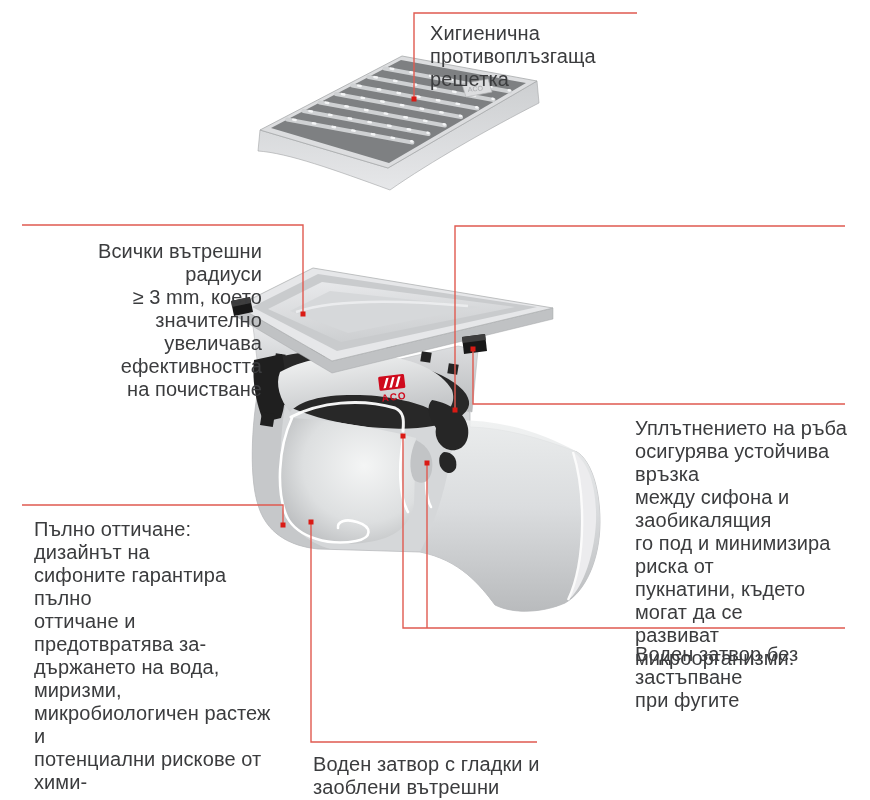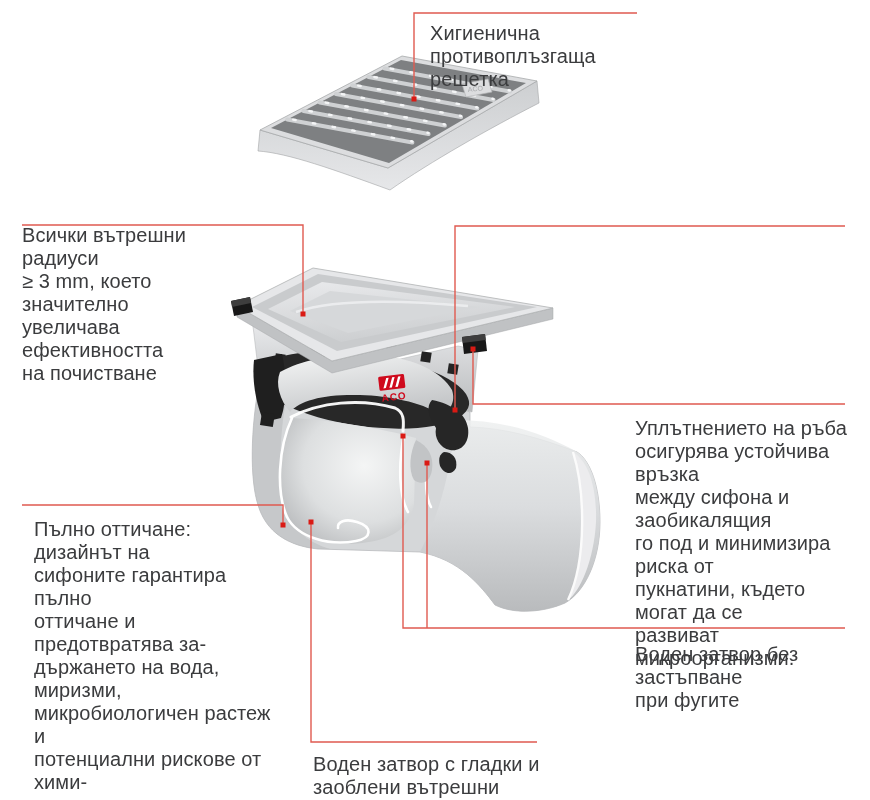--- a/index.html
+++ b/index.html
@@ -176,21 +176,21 @@
       <rect class="dot" x="280.5" y="522.5" width="5" height="5"></rect>
       <rect class="dot" x="400.5" y="433.5" width="5" height="5"></rect>
       <rect class="dot" x="424.5" y="460.5" width="5" height="5"></rect>
       <rect class="dot" x="308.5" y="519.5" width="5" height="5"></rect>
     </g>
   </svg>
 
   <div class="label" style="left:430px;top:22px;width:230px;">Хигиенична противоплъзгаща
 решетка</div>
 
-  <div class="label" style="left:22px;top:224px;width:240px;">Всички вътрешни радиуси
+  <div class="label" style="left:22px;top:240px;width:240px;text-align:right;">Всички вътрешни радиуси
 ≥ 3 mm, което значително
 увеличава ефективността
 на почистване</div>
 
 
   <div class="label" style="left:635px;top:417px;width:225px;">Уплътнението на ръба
 осигурява устойчива връзка
 между сифона и заобикалящия
 го под и минимизира риска от
 пукнатини, където могат да се

